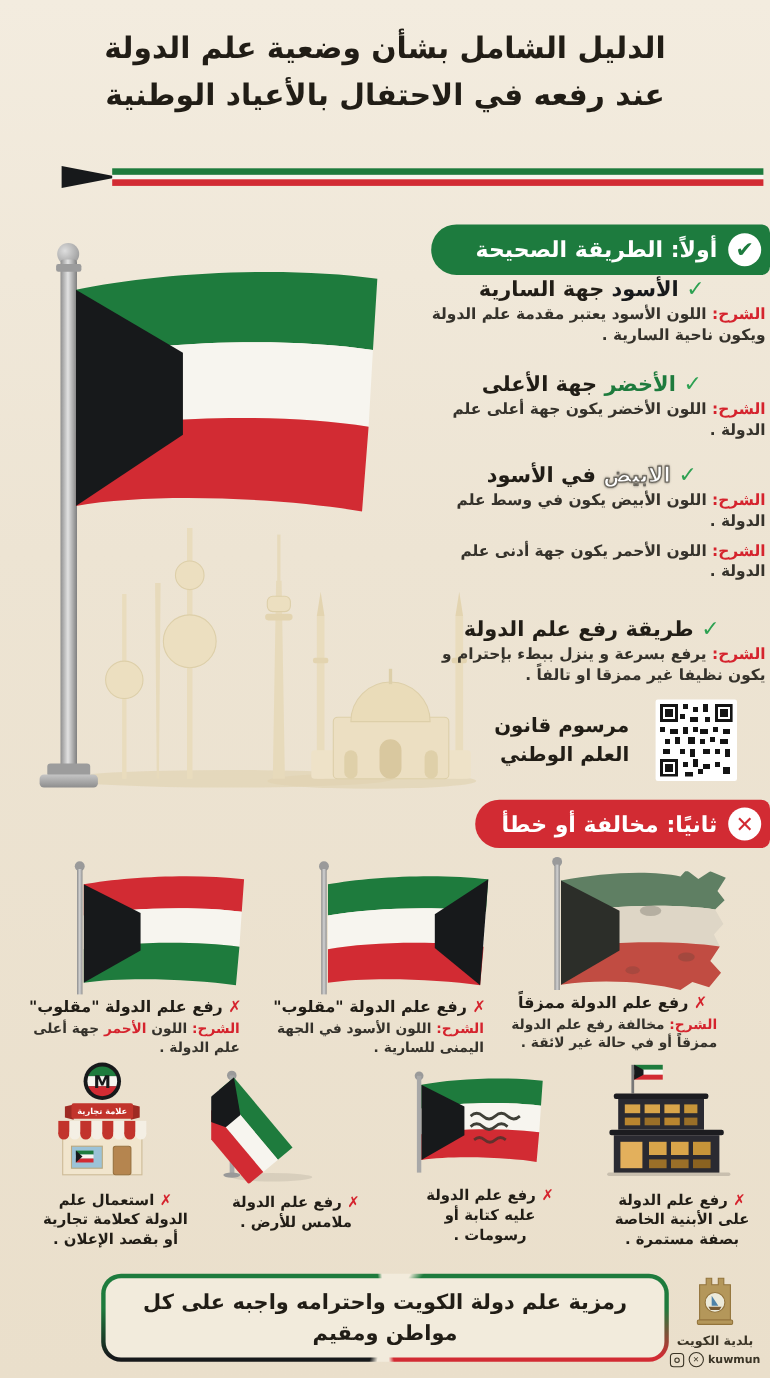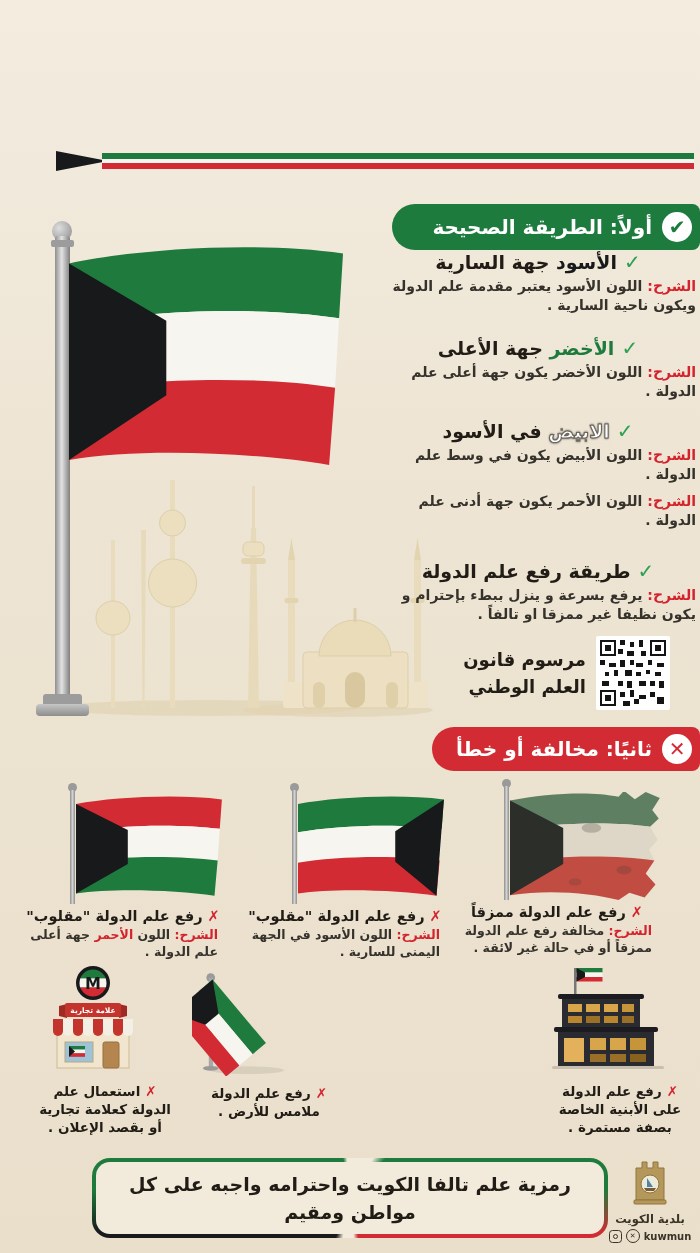--- a/index.html
+++ b/index.html
@@ -36,21 +36,21 @@
   .skyline{left:58px;top:468px;}
   
   .item{right:4px;width:316px;}
   .ititle{font-size:19px;font-weight:bold;color:#211d16;text-align:center;}
   .ititle .chk{color:#2da152;font-size:20px;margin-inline-end:7px;}
   .cw-green{color:#1e7b3d}.cw-red{color:#d5232d}.cw-black{color:#17191b}
   .cw-white{color:#fff;-webkit-text-stroke:1.1px #6b675e;text-shadow:0 1px 2px #6b675e,0 -1px 2px #6b675e;}
   .idesc{font-size:14px;font-weight:bold;color:#35322b;line-height:1.35;margin-top:3px;}
   .lbl{color:#d5232d;}
   
-  .qrrow{top:636px;right:30px;display:flex;align-items:center;gap:10px;}
+  .qrrow{top:636px;right:30px;display:flex;align-items:center;gap:24px;}
   .qrbox{width:74px;height:74px;background:#fff;padding:4px;box-sizing:border-box;border-radius:2px;}
   .qrlabel{font-size:18px;font-weight:bold;color:#211d16;text-align:right;line-height:1.5;}
   
   .wcol{width:210px;text-align:center;}
   .flagwrap{position:relative;height:122px;}
   .spole{position:absolute;left:52px;top:4px;width:5px;height:114px;
     background:linear-gradient(90deg,#8e8e8e,#d2d2d2,#8e8e8e);}
   .sball{position:absolute;left:50px;top:-3px;width:9px;height:9px;border-radius:50%;background:#9a9a9a;}
   .wflag{position:absolute;left:58px;top:10px;}
   .wcap{font-size:14.5px;font-weight:bold;color:#211d16;}
@@ -72,20 +72,24 @@
   .ig{display:inline-block;width:11px;height:11px;border:1.3px solid #3a3426;border-radius:3.5px;position:relative;}
   .ig::after{content:"";position:absolute;left:3px;top:3px;width:3px;height:3px;border:1px solid #3a3426;border-radius:50%;}
   .xc{display:inline-block;width:12px;height:12px;border:1.3px solid #3a3426;border-radius:50%;
     font-size:7px;line-height:12px;text-align:center;}
 </style>
 </head>
 <body>
 
 <div id="page">
 
+  <div class="abs title">
+    <div>الدليل الشامل بشأن وضعية علم الدولة</div>
+    <div>عند رفعه في الاحتفال بالأعياد الوطنية</div>
+  </div>
 
   <div class="abs divider">
     <div class="div-tri"></div>
     <div class="div-stripes">
       <div class="ds-g"></div>
       <div class="ds-w"></div>
       <div class="ds-r"></div>
     </div>
   </div>
 
@@ -355,20 +359,38 @@
         <rect x="19" y="30" width="86" height="18" fill="#f7f5ef"></rect>
         <rect x="19" y="48" width="86" height="18" fill="#d22b33"></rect>
         <polygon points="19,12 50,30 50,48 19,66" fill="#17191b"></polygon>
       </g>
     </svg>
     <div class="mcap">
       <span class="xmk">✗</span><span>رفع علم الدولة ملامس للأرض .</span>
     </div>
   </div>
 
+  <div class="abs mcol" style="left:356px;top:970px;width:155px">
+    <svg width="130" height="100" viewBox="0 0 130 100">
+      <circle cx="12" cy="8" r="4" fill="#9a9a9a"></circle>
+      <rect x="10" y="8" width="4" height="88" fill="#a8a8a8"></rect>
+      <svg x="14" y="10" width="112" height="78" viewBox="0 0 280 180" preserveAspectRatio="none">
+        <path d="M0,14 C70,2 190,-4 276,6 L272,58 C190,48 70,52 0,64 Z" fill="#1e7b3d"></path>
+        <path d="M0,64 C70,52 190,48 272,58 L268,114 C190,104 70,106 0,118 Z" fill="#f7f5ef"></path>
+        <path d="M0,118 C70,106 190,104 268,114 L262,176 C190,166 70,162 0,172 Z" fill="#d22b33"></path>
+        <path d="M0,14 L98,60 L98,120 L0,172 Z" fill="#17191b"></path>
+        <path d="M112,80 q14,-12 28,0 t28,0 t28,0 t28,0" stroke="#3f3f37" stroke-width="6" fill="none"></path>
+        <path d="M112,102 q14,-12 28,0 t28,0 t28,0" stroke="#3f3f37" stroke-width="6" fill="none"></path>
+        <path d="M120,130 q12,-10 24,0 t24,0 t24,0" stroke="#46332c" stroke-width="6" fill="none" opacity="0.8"></path>
+      </svg>
+    </svg>
+    <div class="mcap">
+      <span class="xmk">✗</span><span>رفع علم الدولة عليه كتابة أو رسومات .</span>
+    </div>
+  </div>
 
   <div class="abs mcol" style="left:528px;top:962px;width:160px">
     <svg width="128" height="112" viewBox="0 0 128 112">
       <rect x="30" y="6" width="2.5" height="26" fill="#777"></rect>
       <rect x="32.5" y="6" width="26" height="4.5" fill="#1e7b3d"></rect>
       <rect x="32.5" y="10.5" width="26" height="4.5" fill="#f7f5ef"></rect>
       <rect x="32.5" y="15" width="26" height="4.5" fill="#d22b33"></rect>
       <polygon points="32.5,6 41,10.5 41,15 32.5,19.5" fill="#17191b"></polygon>
       <rect x="14" y="32" width="86" height="5" rx="2" fill="#1c1c20"></rect>
       <rect x="18" y="37" width="78" height="28" fill="#2a2a31"></rect>
@@ -391,21 +413,21 @@
       <rect x="86" y="92" width="16" height="8" fill="#8a6220"></rect>
       <rect x="8" y="104" width="112" height="3" rx="1.5" fill="#000" opacity="0.15"></rect>
     </svg>
     <div class="mcap">
       <span class="xmk">✗</span><span>رفع علم الدولة على الأبنية الخاصة بصفة مستمرة .</span>
     </div>
   </div>
 
   <div class="abs fbox">
     <div class="finner">
-      <div>رمزية علم تالفا الكويت واحترامه واجبه على كل</div>
+      <div>رمزية علم دولة الكويت واحترامه واجبه على كل</div>
       <div>مواطن ومقيم</div>
     </div>
   </div>
 
   <div class="abs mun">
     <svg width="40" height="50" viewBox="0 0 40 50">
       <path d="M6,12 h6 v-6 h5 v6 h6 v-6 h5 v6 h6 v32 h-28 z" fill="#b4975a" stroke="#93743c" stroke-width="1"></path>
       <circle cx="20" cy="28" r="9" fill="#ecead9" stroke="#93743c"></circle>
       <polygon points="17,22 17,31 23,31" fill="#4f83a8"></polygon>
       <path d="M14,32 h12 l-2,3 h-8 z" fill="#7a5c33"></path>

